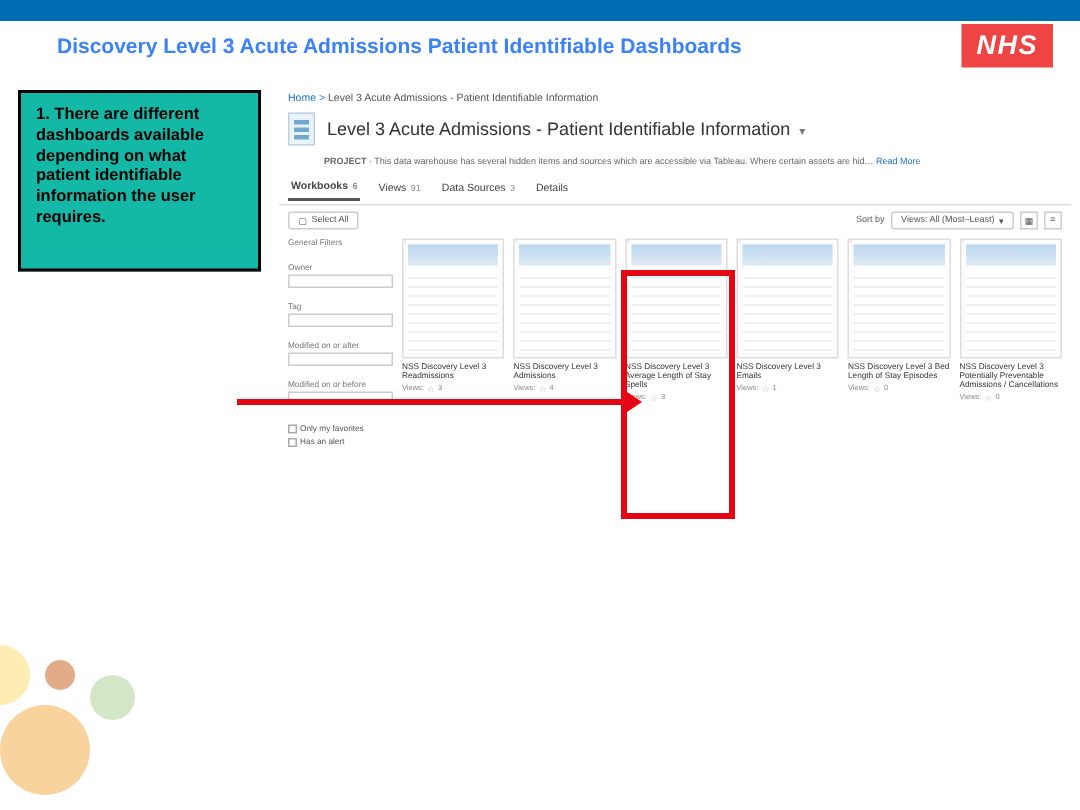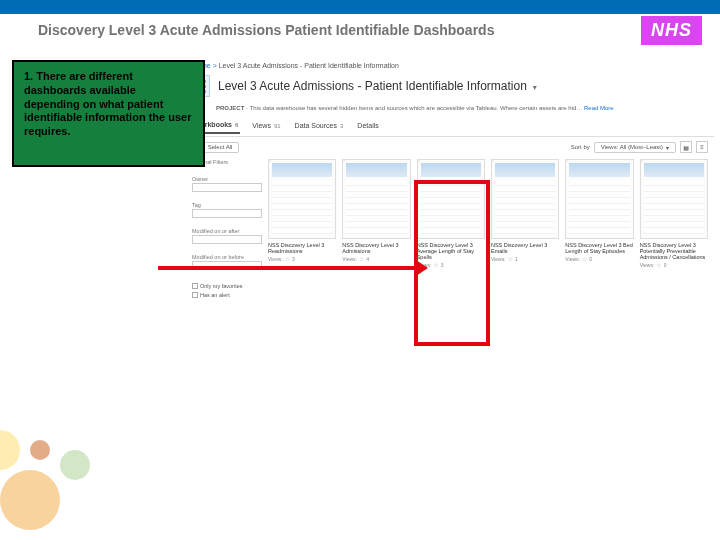--- a/index.html
+++ b/index.html
@@ -1,27 +1,27 @@
 <!DOCTYPE html>
 <html><head>
 <meta charset="utf-8">
 <style>
   * { box-sizing: border-box; margin: 0; padding: 0; }
   body { font-family: Arial, sans-serif; width: 720px; height: 540px; position: relative; background: #fff; overflow: hidden; }
   
   .topbar { height: 14px; background: #006db3; width: 100%; }
   
-  .slide-title { font-size: 14px; font-weight: bold; padding: 8px 38px 6px; color: #737373; }
-  
-  .nhs-logo { position: absolute; top: 16px; right: 18px; background: #d946ef; color: #fff; font-weight: bold; font-style: italic; padding: 4px 10px; font-size: 18px; letter-spacing: 1px; }
+  .slide-title { font-size: 14px; font-weight: bold; padding: 8px 38px 6px; color: #3b82f6; }
+  
+  .nhs-logo { position: absolute; top: 16px; right: 18px; background: #ef4444; color: #fff; font-weight: bold; font-style: italic; padding: 4px 10px; font-size: 18px; letter-spacing: 1px; }
   
   .bg-bubbles { position: absolute; bottom: -30px; left: -30px; width: 200px; height: 200px; z-index: 0; }
   .bubble { position: absolute; border-radius: 50%; }
   
-  .callout-box { position: absolute; top: 60px; left: 12px; width: 193px; border: 2px solid #000; padding: 8px 10px; font-size: 11px; font-weight: bold; background: #15803d; z-index: 5; }
+  .callout-box { position: absolute; top: 60px; left: 12px; width: 162px; border: 2px solid #000; padding: 8px 10px; font-size: 11px; font-weight: bold; background: #14b8a6; z-index: 5; }
   .callout-box p { margin-bottom: 18px; line-height: 1.25; }
   
   .arrow-red { position: absolute; top: 266px; left: 158px; width: 260px; height: 4px; background: #e30613; z-index: 6; }
   .arrow-red::after { content: ""; position: absolute; right: -10px; top: -6px; border-left: 12px solid #e30613; border-top: 8px solid transparent; border-bottom: 8px solid transparent; }
   
   .app { position: absolute; top: 60px; left: 186px; right: 6px; bottom: 140px; font-size: 7px; color: #555; background: #fff; z-index: 2; }
   
   .breadcrumb { padding: 2px 6px; font-size: 7px; color: #555; }
   .breadcrumb span { color: #1a73cc; }
   

